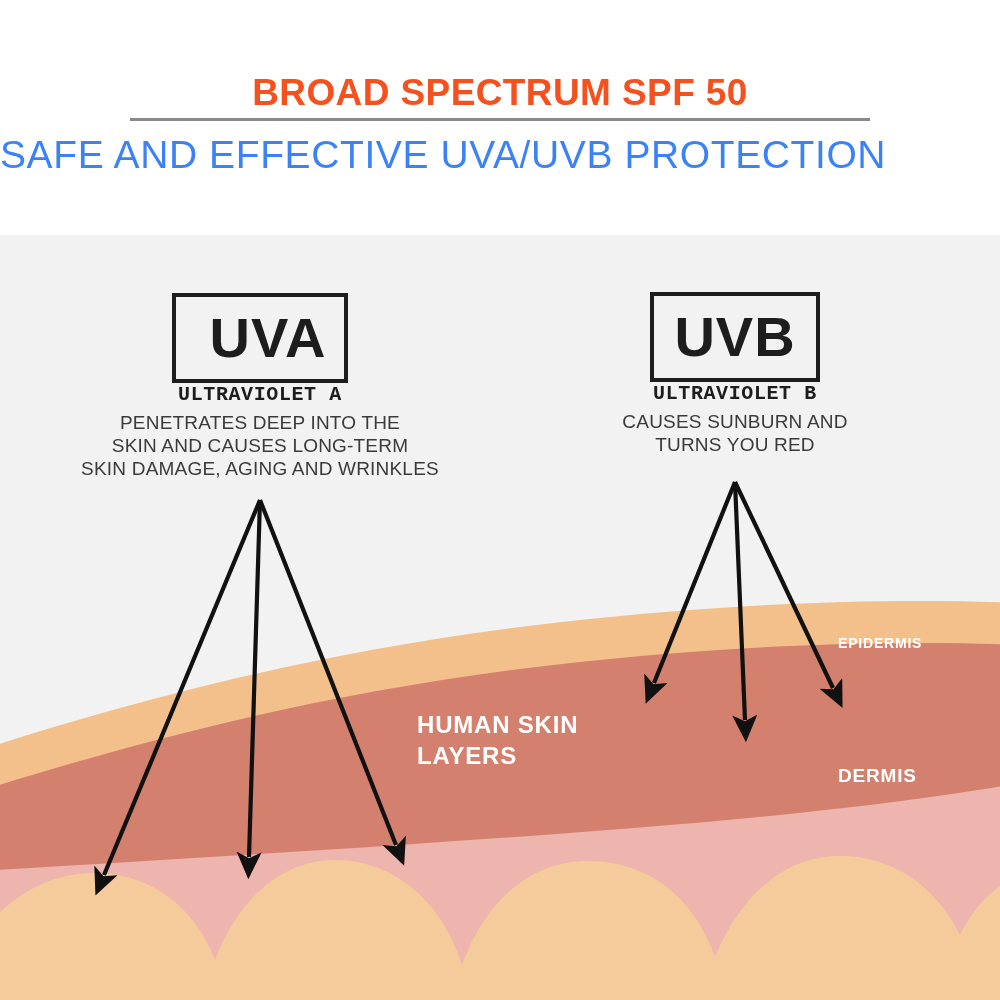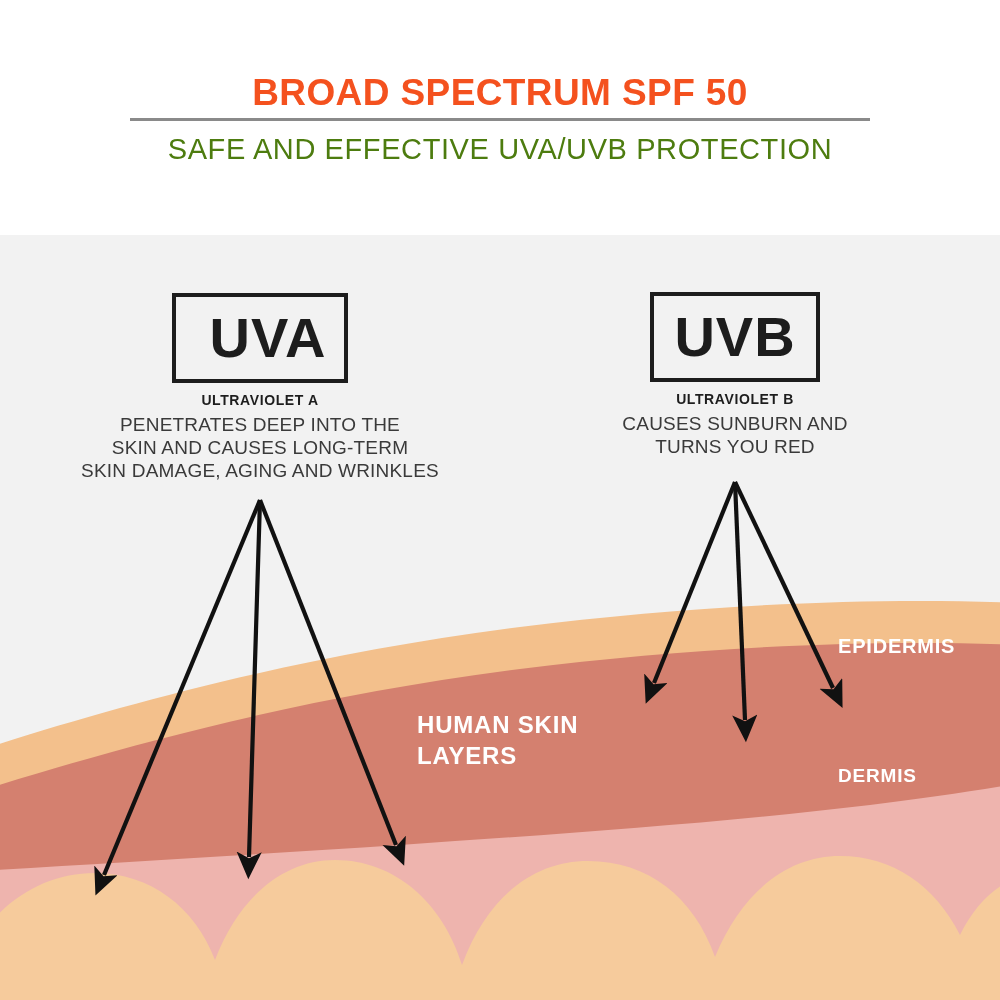--- a/index.html
+++ b/index.html
@@ -48,25 +48,24 @@
     top: 118px;
     width: 740px;
     height: 3px;
     background: #8a8a8a;
   }
   .subtitle {
     position: absolute;
     left: 0;
     top: 133px;
     width: 1000px;
-    text-align: center;
-    font-size: 29px;
+    font-size: 39px;
     font-weight: normal;
     letter-spacing: 0.6px;
-    color: #4d7c0f;
+    color: #3b82f6;
     font-family: "Liberation Sans", sans-serif;
     white-space: nowrap;
   }
 
   
   .panel {
     position: absolute;
     left: 0;
     top: 235px;
     width: 1000px;
@@ -106,26 +105,26 @@
   }
   .uv-box-label {
     font-size: 56px;
     font-weight: bold;
     color: #1d1d1d;
     letter-spacing: 1px;
     line-height: 1;
     font-family: "Liberation Sans", sans-serif;
   }
   .uv-heading {
-    margin-top: 9px;
-    font-size: 14px;
+    margin-top: 0;
+    font-size: 20px;
     font-weight: bold;
     color: #1d1d1d;
     letter-spacing: 0.6px;
-    font-family: Liberation Sans, sans-serif;
+    font-family: Liberation Mono, monospace;
     white-space: nowrap;
   }
   .uv-desc {
     margin-top: 5px;
     font-size: 19px;
     font-weight: normal;
     color: #3a3a3a;
     line-height: 1.22;
     letter-spacing: 0.2px;
     font-family: Liberation Sans, sans-serif;
@@ -142,21 +141,21 @@
     position: absolute;
     color: #ffffff;
     font-weight: bold;
     font-family: "Liberation Sans", sans-serif;
     letter-spacing: 0.8px;
     white-space: nowrap;
   }
   #epidermis-label {
     left: 838px;
     top: 400px;
-    font-size: 20px;
+    font-size: 14px;
   }
   #dermis-label {
     left: 838px;
     top: 530px;
     font-size: 19px;
   }
   #human-skin-label {
     left: 417px;
     top: 475px;
     font-size: 24px;

